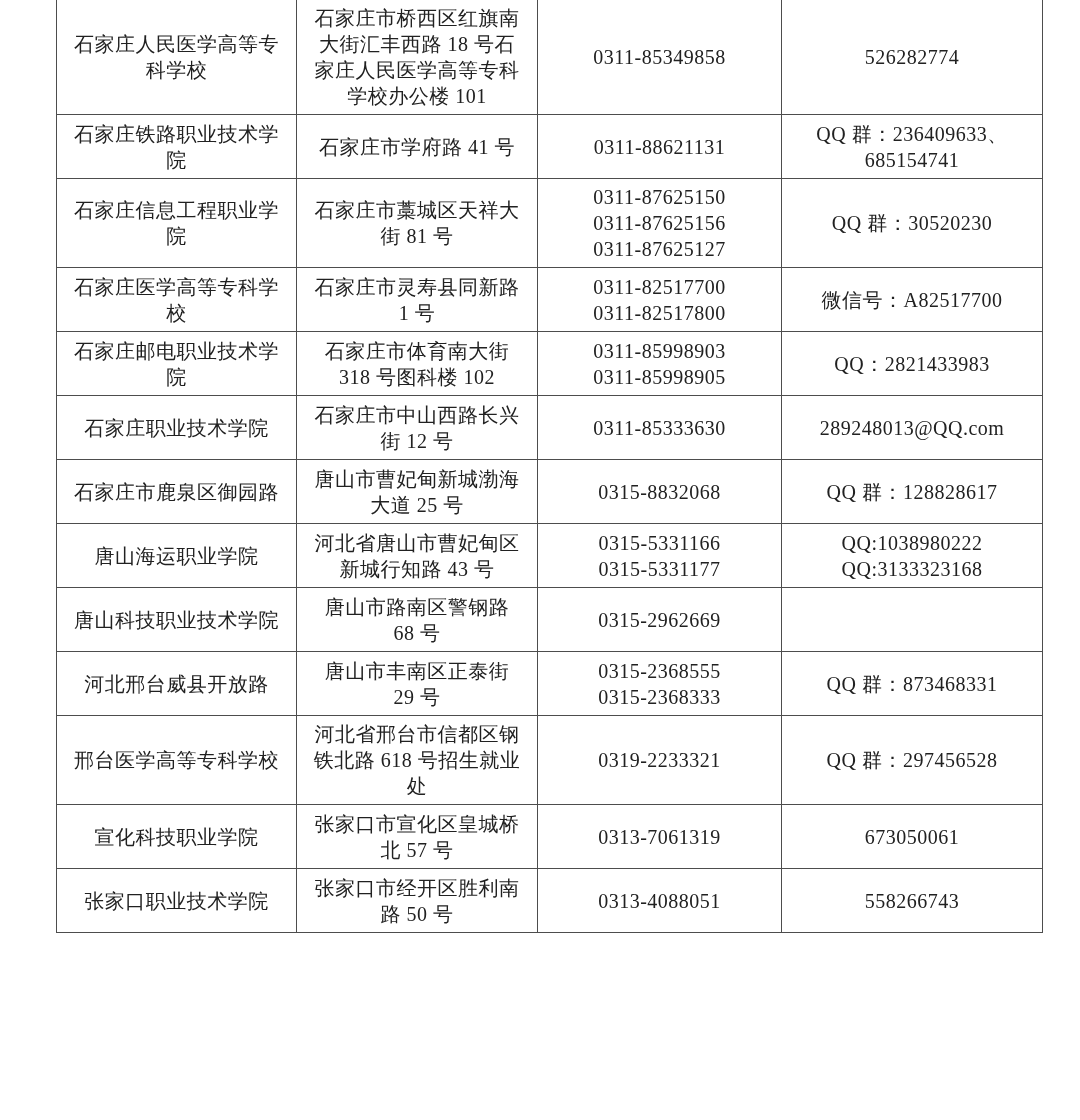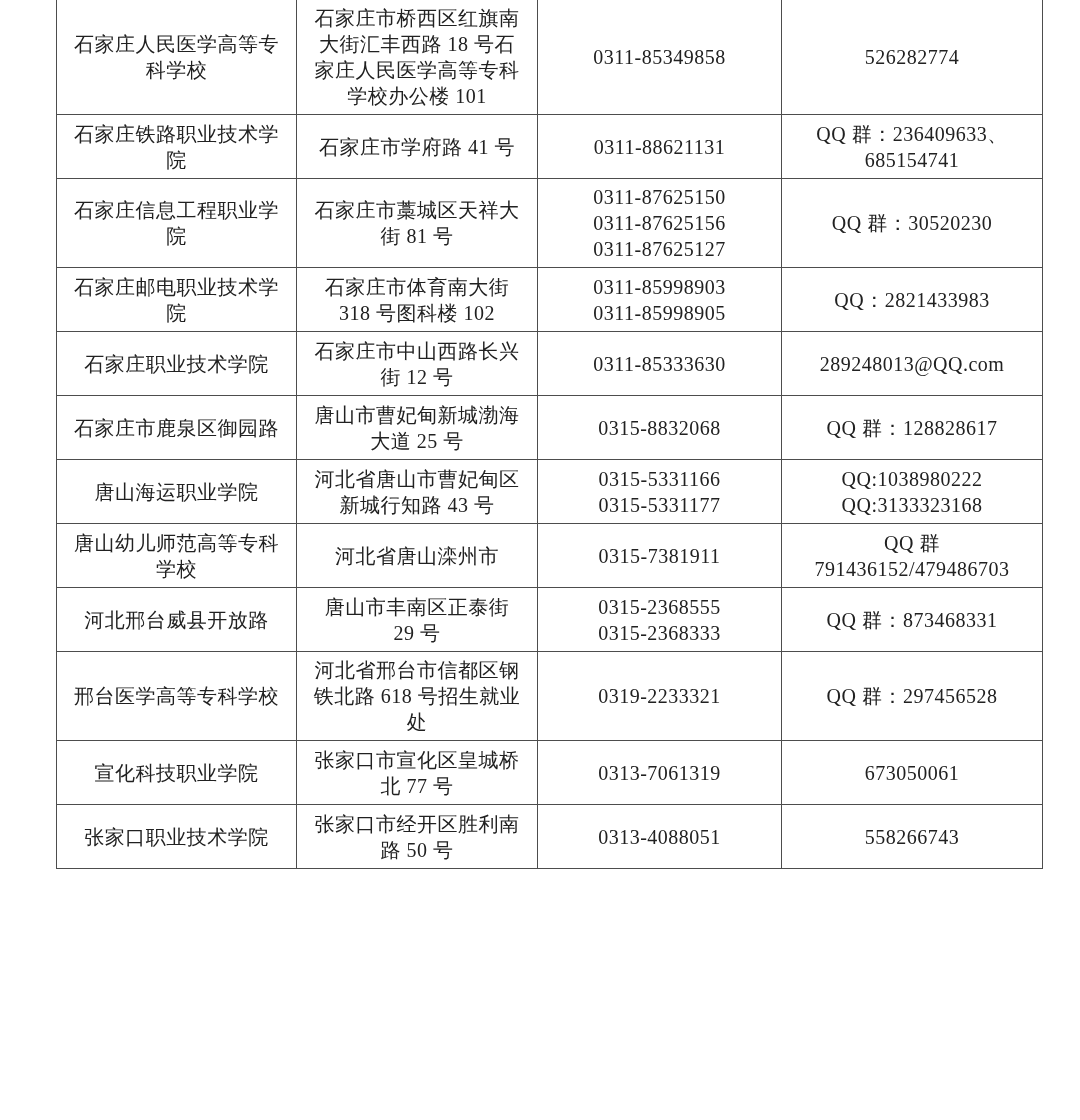--- a/index.html
+++ b/index.html
@@ -81,20 +81,29 @@
         <td>石家庄信息工程职业学
 院</td>
         <td>石家庄市藁城区天祥大
 街 81 号</td>
         <td>0311-87625150
 0311-87625156
 0311-87625127</td>
         <td>QQ 群：30520230</td>
       </tr>
         <tr>
+        <td>石家庄医学高等专科学
+校</td>
+        <td>石家庄市灵寿县同新路
+1 号</td>
+        <td>0311-82517700
+0311-82517800</td>
+        <td>微信号：A82517700</td>
+      </tr>
+        <tr>
         <td>石家庄邮电职业技术学
 院</td>
         <td>石家庄市体育南大街
 318 号图科楼 102</td>
         <td>0311-85998903
 0311-85998905</td>
         <td>QQ：2821433983</td>
       </tr>
         <tr>
         <td>石家庄职业技术学院</td>
@@ -113,47 +122,46 @@
         <tr>
         <td>唐山海运职业学院</td>
         <td>河北省唐山市曹妃甸区
 新城行知路 43 号</td>
         <td>0315-5331166
 0315-5331177</td>
         <td>QQ:1038980222
 QQ:3133323168</td>
       </tr>
         <tr>
-        <td>唐山幼儿师范高等专科
-学校</td>
-        <td>河北省唐山滦州市</td>
-        <td>0315-7381911</td>
-        <td>QQ 群
-791436152/479486703</td>
+        <td>唐山科技职业技术学院</td>
+        <td>唐山市路南区警钢路
+68 号</td>
+        <td>0315-2962669</td>
+        <td></td>
       </tr>
         <tr>
         <td>河北邢台威县开放路</td>
         <td>唐山市丰南区正泰街
 29 号</td>
         <td>0315-2368555
 0315-2368333</td>
         <td>QQ 群：873468331</td>
       </tr>
         <tr>
         <td>邢台医学高等专科学校</td>
         <td>河北省邢台市信都区钢
 铁北路 618 号招生就业
 处</td>
         <td>0319-2233321</td>
         <td>QQ 群：297456528</td>
       </tr>
         <tr>
         <td>宣化科技职业学院</td>
         <td>张家口市宣化区皇城桥
-北 77 号</td>
+北 57 号</td>
         <td>0313-7061319</td>
         <td>673050061</td>
       </tr>
         <tr>
         <td>张家口职业技术学院</td>
         <td>张家口市经开区胜利南
 路 50 号</td>
         <td>0313-4088051</td>
         <td>558266743</td>
       </tr>

